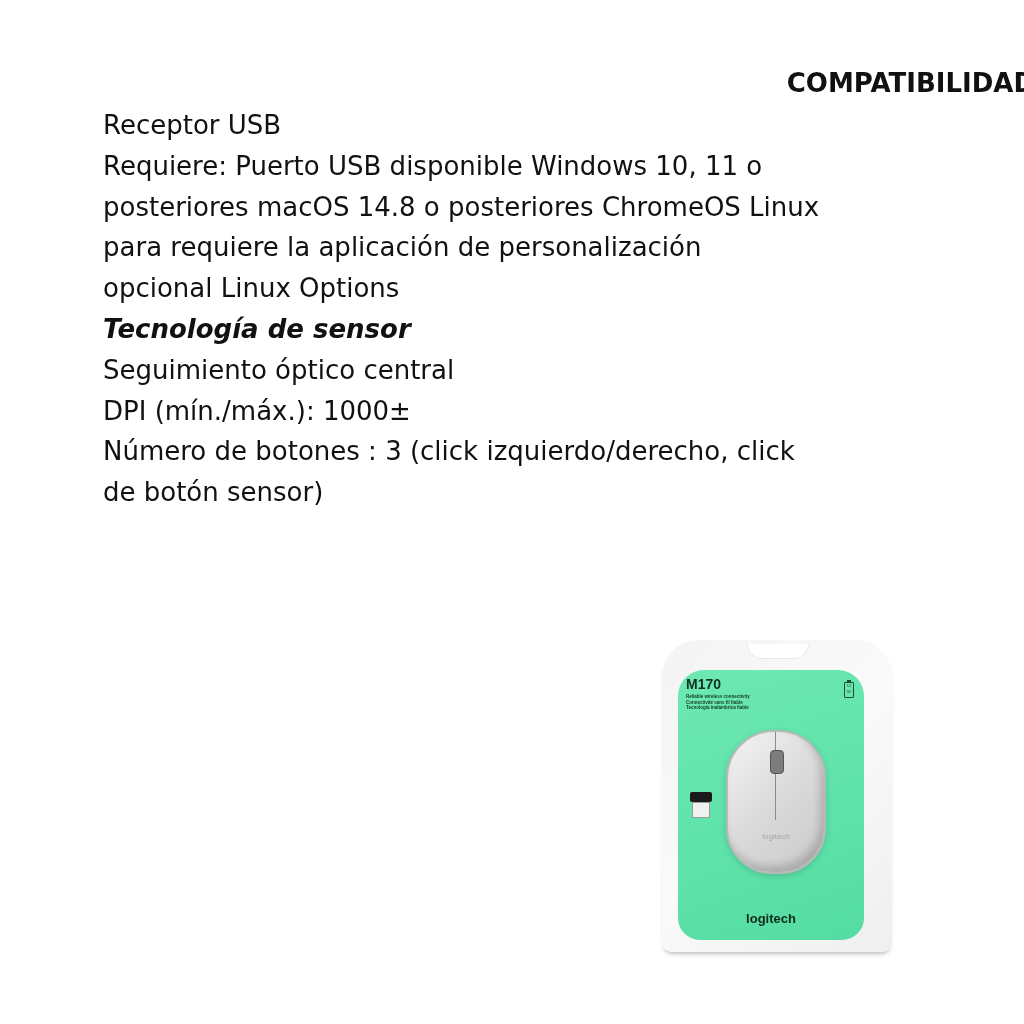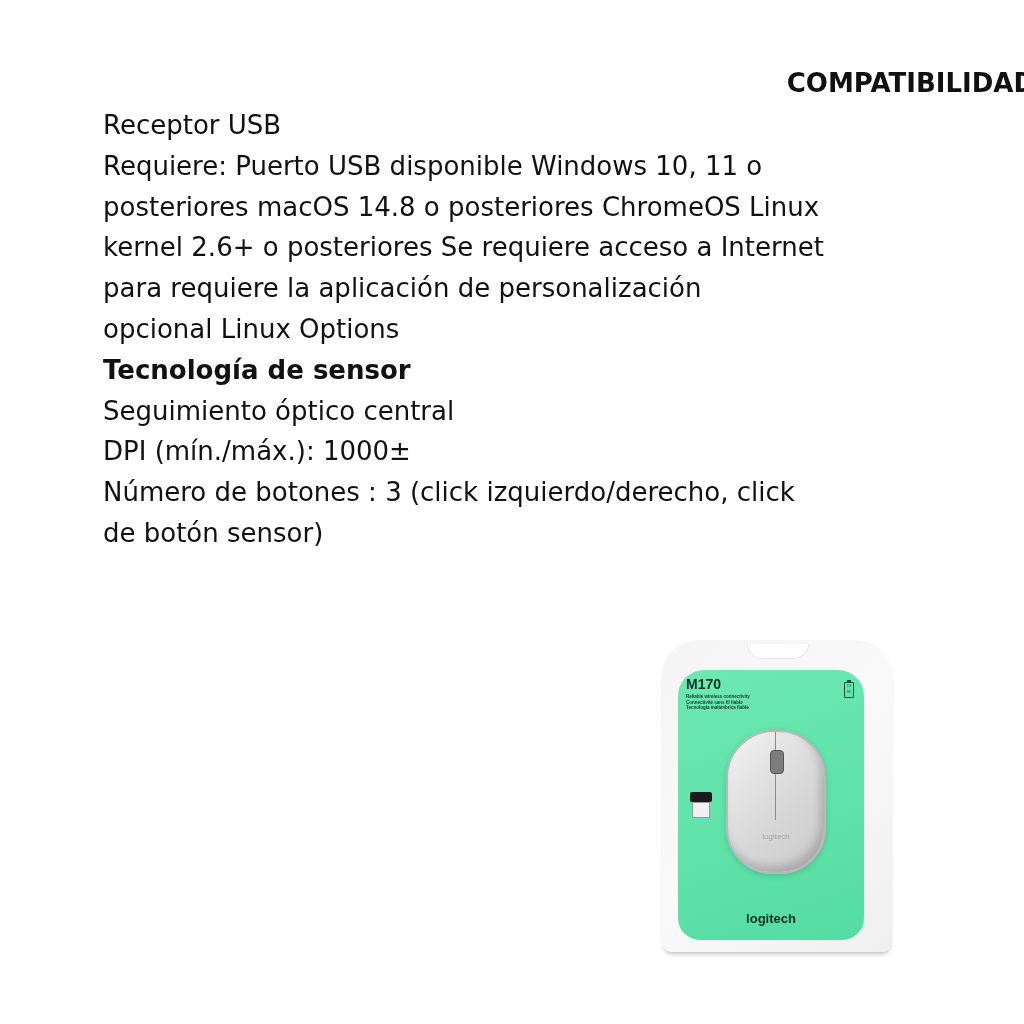--- a/index.html
+++ b/index.html
@@ -29,21 +29,21 @@
     .content {
       position: absolute;
       top: 105px;
       left: 103px;
       width: 820px;
       font-size: 26px;
       line-height: 40.8px;
       font-weight: normal;
     }
     .content .line { display: block; white-space: pre-wrap; }
-    .content .bold { font-weight: bold; }
+    .content .bold { font-weight: bold; font-style: italic; }
 
     
     .package {
       position: absolute;
       left: 662px;
       top: 640px;
       width: 230px;
       height: 312px;
     }
     .blister {
@@ -192,21 +192,20 @@
   </style>
 </head>
 <body>
 
 <div class="heading">COMPATIBILIDAD</div>
 
 <div class="content">
   <span class="line">Receptor USB</span>
   <span class="line">Requiere: Puerto USB disponible Windows 10, 11 o</span>
   <span class="line">posteriores macOS 14.8 o posteriores ChromeOS Linux</span>
-  <span class="line">kernel 2.6+ o posteriores Se requiere acceso a Internet</span>
   <span class="line">para requiere la aplicación de personalización</span>
   <span class="line">opcional Linux Options</span>
   <span class="line bold">Tecnología de sensor</span>
   <span class="line">Seguimiento óptico central</span>
   <span class="line">DPI (mín./máx.): 1000±</span>
   <span class="line">Número de botones : 3 (click izquierdo/derecho, click</span>
   <span class="line">de botón sensor)</span>
 </div>
 
 <div class="package">

